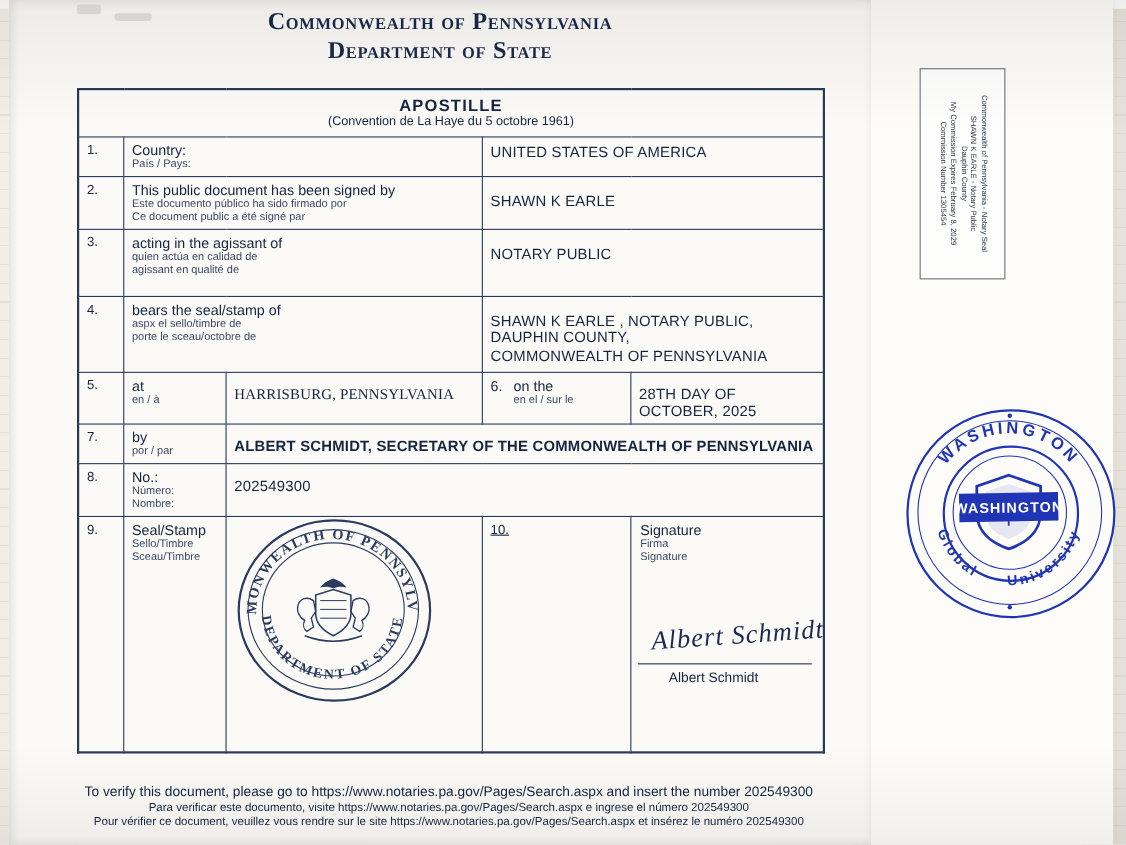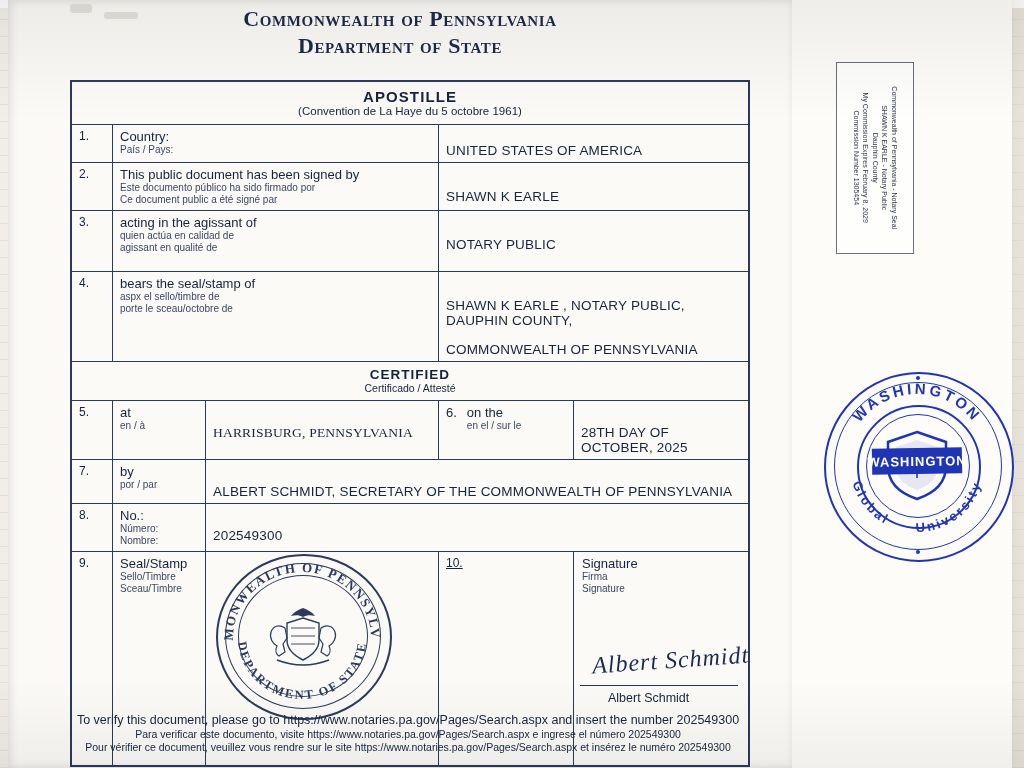--- a/index.html
+++ b/index.html
@@ -136,21 +136,20 @@
   .label-sub {
     font-size: 10px;
     color: #3a4766;
     line-height: 12px;
   }
   .value-text {
     font-size: 13.5px;
     letter-spacing: .2px;
     color: #16243f;
     padding-top: 2px;
-    margin-top: 12px;
   }
   .center-head {
     text-align: center;
   }
   .title-main {
     font-size: 15px;
     font-weight: bold;
     letter-spacing: 1.1px;
   }
   .title-sub {
@@ -454,26 +453,20 @@
           <div class="label-en">bears the seal/stamp of</div>
           <div class="label-sub">aspx el sello/timbre de</div>
           <div class="label-sub">porte le sceau/octobre de</div>
         </td>
         <td colspan="2">
           <div class="value-text" style="padding-top:10px;">SHAWN K EARLE , NOTARY PUBLIC, DAUPHIN COUNTY,</div>
           <div class="value-text">COMMONWEALTH OF PENNSYLVANIA</div>
         </td>
       </tr>
 
-      <tr>
-        <td colspan="5" class="center-head" style="padding:5px 4px 6px;">
-          <div class="certified-main">CERTIFIED</div>
-          <div class="certified-sub">Certificado / Attesté</div>
-        </td>
-      </tr>
 
       <tr>
         <td class="num-cell">5.</td>
         <td style="width:40px;">
           <div class="label-en">at</div>
           <div class="label-sub">en / à</div>
         </td>
         <td style="width:218px;font-family:Liberation Serif, serif;">
           <div class="value-text" style="padding-top:8px;">HARRISBURG, PENNSYLVANIA</div>
         </td>
@@ -491,21 +484,21 @@
         </td>
       </tr>
 
       <tr>
         <td class="num-cell">7.</td>
         <td>
           <div class="label-en">by</div>
           <div class="label-sub">por / par</div>
         </td>
         <td colspan="3">
-          <div class="value-text" style="padding-top:8px; font-weight:400;">ALBERT SCHMIDT, SECRETARY OF THE COMMONWEALTH OF PENNSYLVANIA</div>
+          <div class="value-text" style="padding-top:8px; font-weight:700;">ALBERT SCHMIDT, SECRETARY OF THE COMMONWEALTH OF PENNSYLVANIA</div>
         </td>
       </tr>
 
       <tr>
         <td class="num-cell">8.</td>
         <td>
           <div class="label-en">No.:</div>
           <div class="label-sub">Número:</div>
           <div class="label-sub">Nombre:</div>
         </td>

